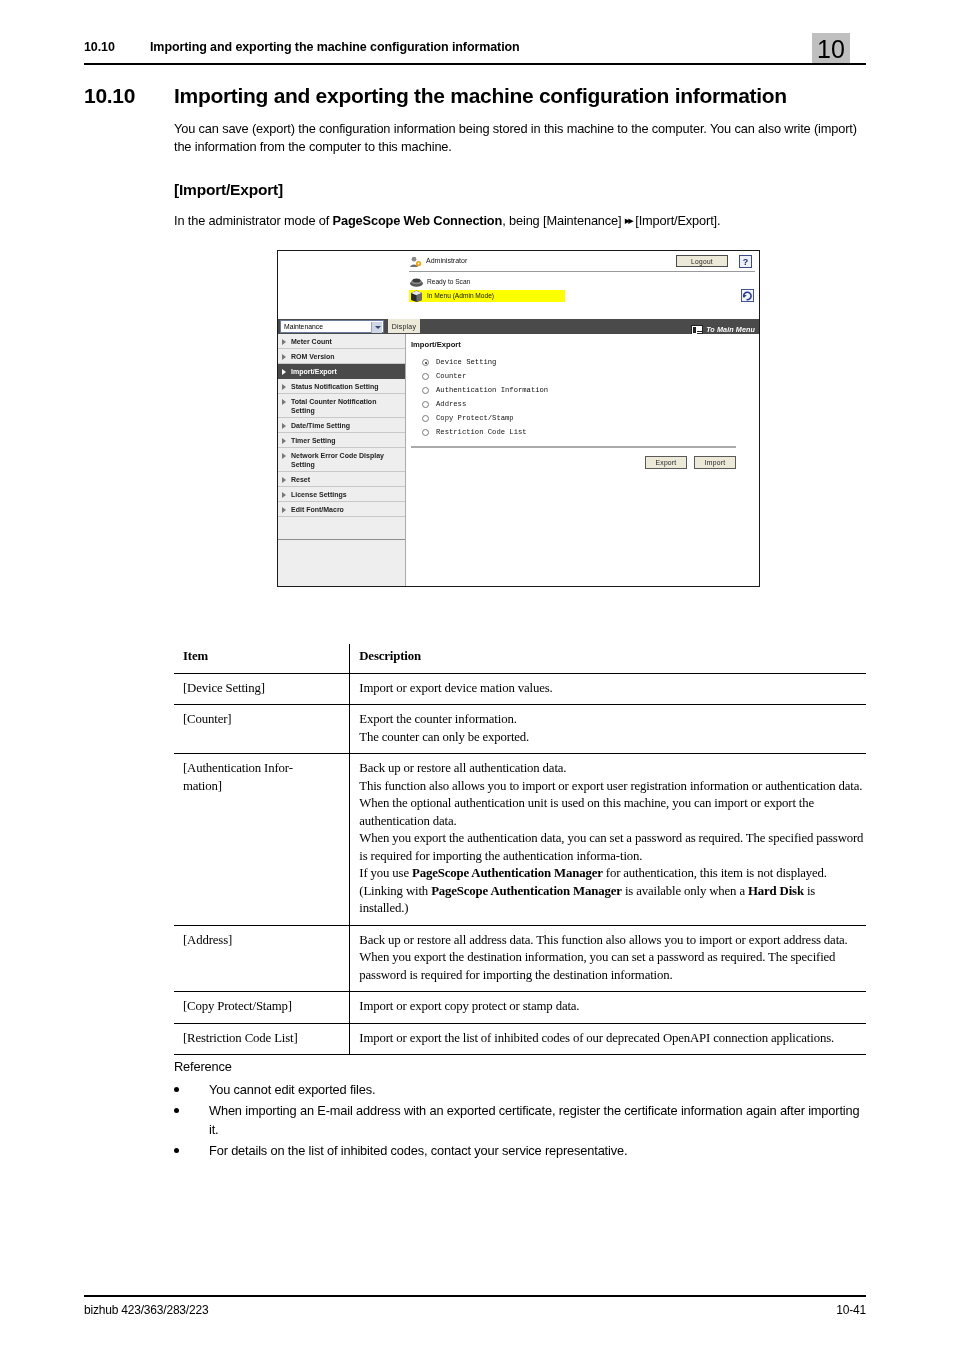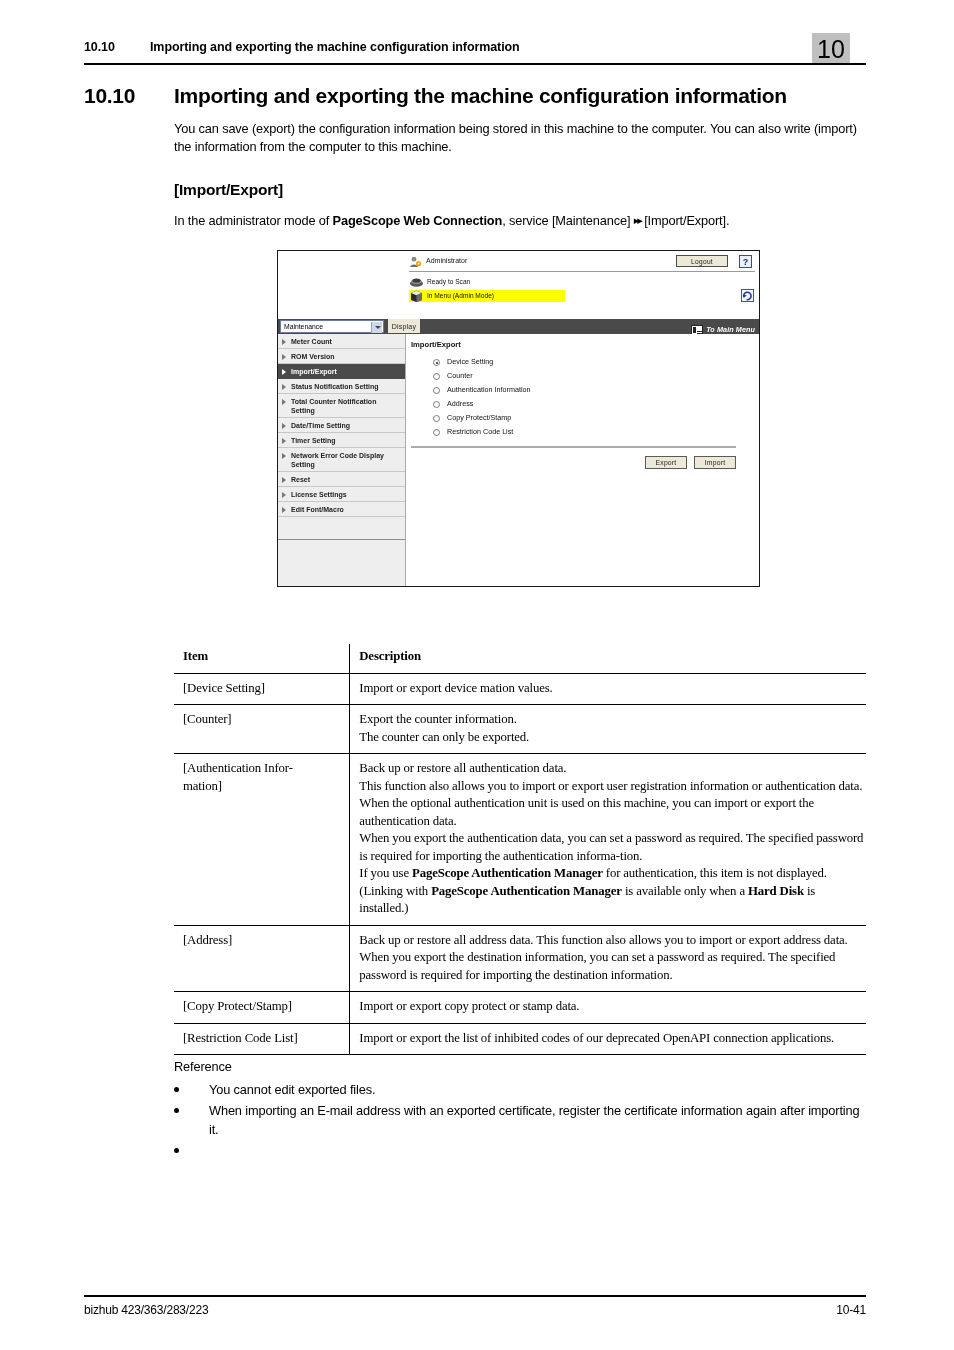--- a/index.html
+++ b/index.html
@@ -356,21 +356,21 @@
   }
   .content-title {
     position: absolute;
     left: 5px; top: 6px;
     font-size: 7.6px;
     font-weight: bold;
     color: #111;
   }
   .radio-list {
     position: absolute;
-    left: 27px; top: 21px;
+    left: 16px; top: 21px; font-family: Liberation Mono, monospace;
   }
   .radio-row {
     position: relative;
     height: 14px;
     padding-left: 14px;
     font-size: 7.2px;
     color: #111;
     line-height: 14px;
     white-space: nowrap;
   }
@@ -512,21 +512,21 @@
   <div class="chapter-box">
     <span>10</span>
   </div>
   <div class="head-rule"></div>
 
   <div class="sect-num">10.10</div>
   <div class="sect-title">Importing and exporting the machine configuration information</div>
   <div class="intro">You can save (export) the configuration information being stored in this machine to the computer. You can also write (import) the information from the computer to this machine.</div>
 
   <div class="sub-head">[Import/Export]</div>
-  <div class="sub-para"><span>In the administrator mode of </span><b>PageScope Web Connection</b><span>, service [Maintenance] </span><span class="arrows">▸▸</span><span> [Import/Export].</span></div>
+  <div class="sub-para"><span>In the administrator mode of </span><b>PageScope Web Connection</b><span>, being [Maintenance] </span><span class="arrows">▸▸</span><span> [Import/Export].</span></div>
 
   <div class="shot">
 
     <div class="shot-left-blank"></div>
     <div class="shot-topright"></div>
 
     <div class="admin-row">
       <svg class="admin-icon" viewBox="0 0 13 12">
         <circle cx="5" cy="3.2" r="2.4" fill="#8a8a8a"></circle>
         <path d="M1.2 11 C1.2 7.6 8.8 7.6 8.8 11 Z" fill="#6f6f6f"></path>
@@ -642,20 +642,20 @@
         <td class="c1">[Restriction Code List]</td>
         <td class="c2">Import or export the list of inhibited codes of our deprecated OpenAPI connection applications.</td>
       </tr>
     </tbody>
   </table>
 
   <div class="ref-head">Reference</div>
   <div class="ref-list">
     <div class="ref-item"><span class="ref-bullet"></span><span>You cannot edit exported files.</span></div>
     <div class="ref-item"><span class="ref-bullet"></span><span>When importing an E-mail address with an exported certificate, register the certificate information again after importing it.</span></div>
-    <div class="ref-item"><span class="ref-bullet"></span></div>
+    <div class="ref-item"><span class="ref-bullet"></span><span>For details on the list of inhibited codes, contact your service representative.</span></div>
   </div>
 
   <div class="foot-rule"></div>
   <div class="foot-left">bizhub 423/363/283/223</div>
   <div class="foot-right">10-41</div>
 
 </div>
 
 </body></html>

